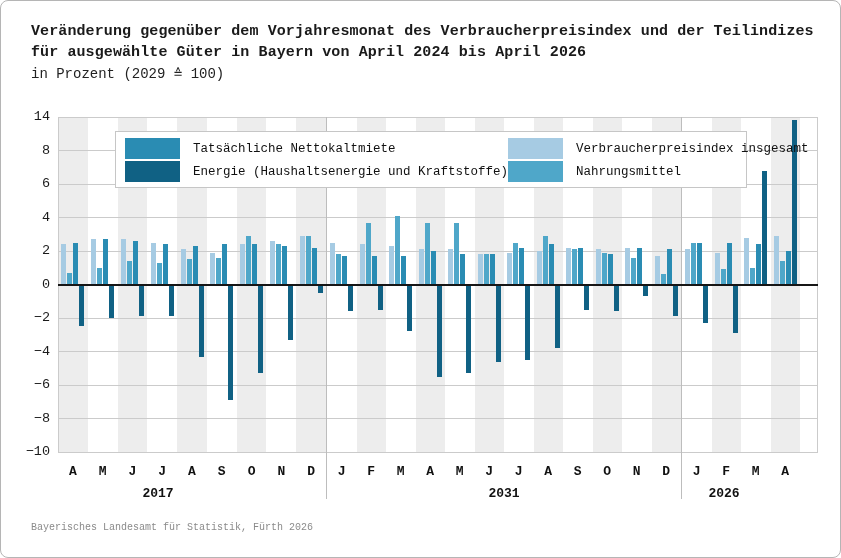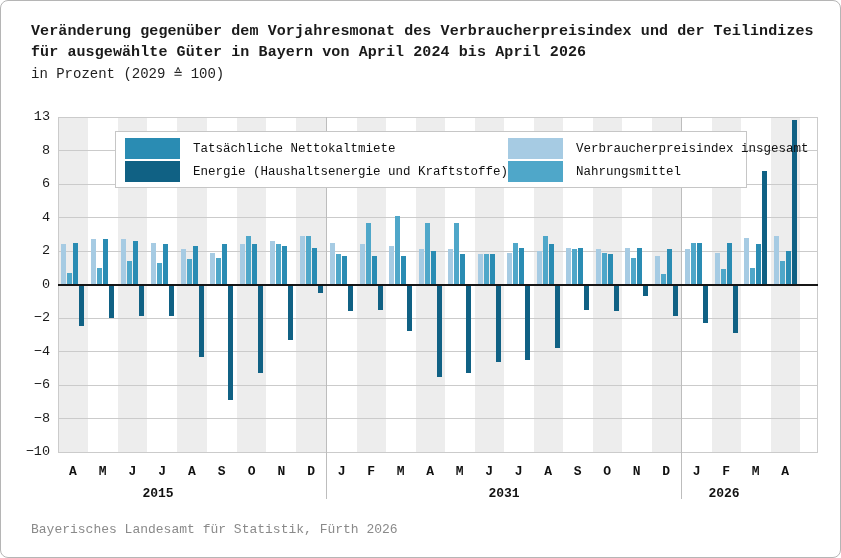--- a/index.html
+++ b/index.html
@@ -33,21 +33,21 @@
   .stripe{position:absolute;top:0;height:335px;background:#ededed;z-index:0;}
   .gridline{position:absolute;left:0;width:760px;height:1px;background:#cbcbcb;z-index:1;}
   .plot-edge{position:absolute;top:0;width:1px;height:335px;background:#cbcbcb;z-index:1;}
   .year-sep{position:absolute;top:0;width:1px;height:382px;background:#bdbdbd;z-index:1;}
   .bar{position:absolute;width:5px;z-index:2;}
   .zero-line{position:absolute;left:0;width:760px;height:2px;background:#161616;z-index:3;}
   .ylabel{position:absolute;width:36px;left:-44px;text-align:right;font-size:13.5px;line-height:17px;color:#1a1a1a;z-index:1;}
   .month-label{position:absolute;top:347px;text-align:center;font-size:13px;font-weight:bold;color:#111;}
   .year-label{position:absolute;top:369px;transform:translateX(-50%);font-size:13px;font-weight:bold;color:#111;}
 
-  .footer{position:absolute;left:30px;top:521px;font-size:13px;color:#8a8a8a;}
+  .footer{position:absolute;left:30px;top:521px;font-size:10px;color:#8a8a8a;}
 </style>
 </head>
 <body>
 
 <div class="figure">
 
   <div class="title-block">
     <div class="title">
       <span>Veränderung gegenüber dem Vorjahresmonat des Verbraucherpreisindex und der Teilindizes</span><br>
       <span>für ausgewählte Güter in Bayern von April 2024 bis April 2026</span>
@@ -86,21 +86,21 @@
       <div class="stripe" style="left: 238.24px; width: 29.78px; background: rgb(237, 237, 237);"></div>
       <div class="stripe" style="left: 298.5px; width: 29.5px; background: rgb(237, 237, 237);"></div>
       <div class="stripe" style="left: 357.5px; width: 29.5px; background: rgb(237, 237, 237);"></div>
       <div class="stripe" style="left: 416.5px; width: 29.5px; background: rgb(237, 237, 237);"></div>
       <div class="stripe" style="left: 475.5px; width: 29.5px; background: rgb(237, 237, 237);"></div>
       <div class="stripe" style="left: 534.5px; width: 29.5px; background: rgb(237, 237, 237);"></div>
       <div class="stripe" style="left: 593.5px; width: 29.5px; background: rgb(237, 237, 237);"></div>
       <div class="stripe" style="left: 653.5px; width: 29.5px; background: rgb(237, 237, 237);"></div>
       <div class="stripe" style="left: 712.5px; width: 29.5px; background: rgb(237, 237, 237);"></div>
       <div class="gridline" style="top: -0.5px;"></div>
-      <div class="ylabel" style="top: -9px;">13</div>
+      <div class="ylabel" style="top: -9px;">14</div>
       <div class="gridline" style="top: 33px;"></div>
       <div class="ylabel" style="top: 24.5px;">8</div>
       <div class="gridline" style="top: 66.5px;"></div>
       <div class="ylabel" style="top: 58px;">6</div>
       <div class="gridline" style="top: 100px;"></div>
       <div class="ylabel" style="top: 91.5px;">4</div>
       <div class="gridline" style="top: 133.5px;"></div>
       <div class="ylabel" style="top: 125px;">2</div>
       <div class="ylabel" style="top: 158.5px;">0</div>
       <div class="gridline" style="top: 200.5px;"></div>
@@ -236,19 +236,19 @@
       <div class="month-label" style="left: 446px; width: 29.5px;">J</div>
       <div class="month-label" style="left: 475.5px; width: 29.5px;">A</div>
       <div class="month-label" style="left: 505px; width: 29.5px;">S</div>
       <div class="month-label" style="left: 534.5px; width: 29.5px;">O</div>
       <div class="month-label" style="left: 564px; width: 29.5px;">N</div>
       <div class="month-label" style="left: 593.5px; width: 29.5px;">D</div>
       <div class="month-label" style="left: 624px; width: 29.5px;">J</div>
       <div class="month-label" style="left: 653.5px; width: 29.5px;">F</div>
       <div class="month-label" style="left: 683px; width: 29.5px;">M</div>
       <div class="month-label" style="left: 712.5px; width: 29.5px;">A</div>
-      <div class="year-label" style="left: 100px;">2015</div>
+      <div class="year-label" style="left: 100px;">2017</div>
       <div class="year-label" style="left: 446px;">2031</div>
       <div class="year-label" style="left: 666px;">2026</div>
     </div>
 
   <div class="footer">Bayerisches Landesamt für Statistik, Fürth 2026</div>
 </div>
 
 </body></html>

